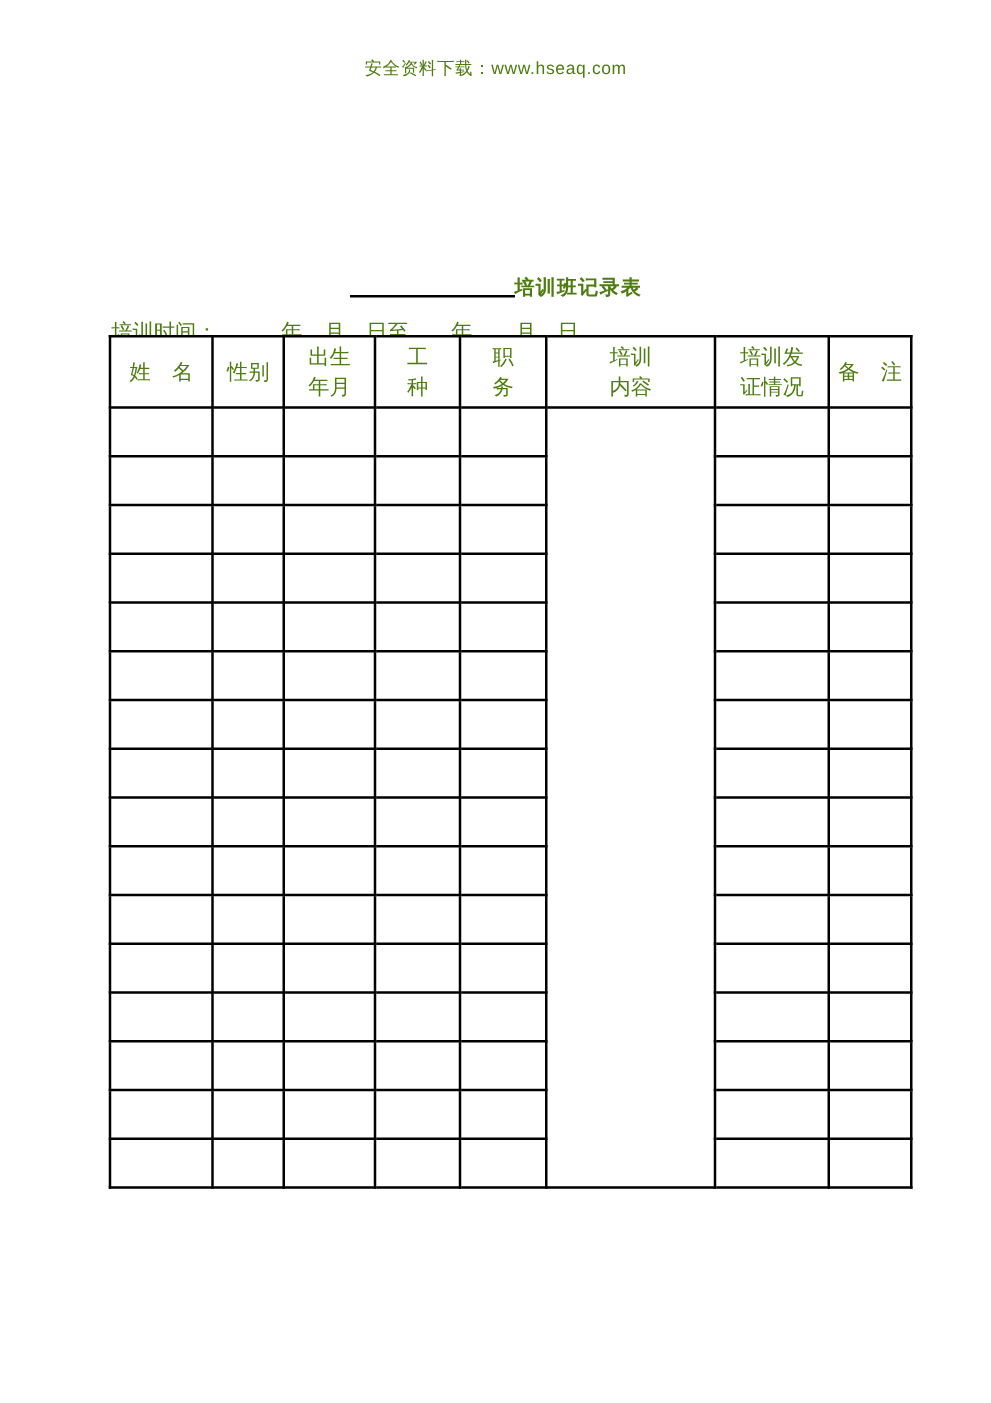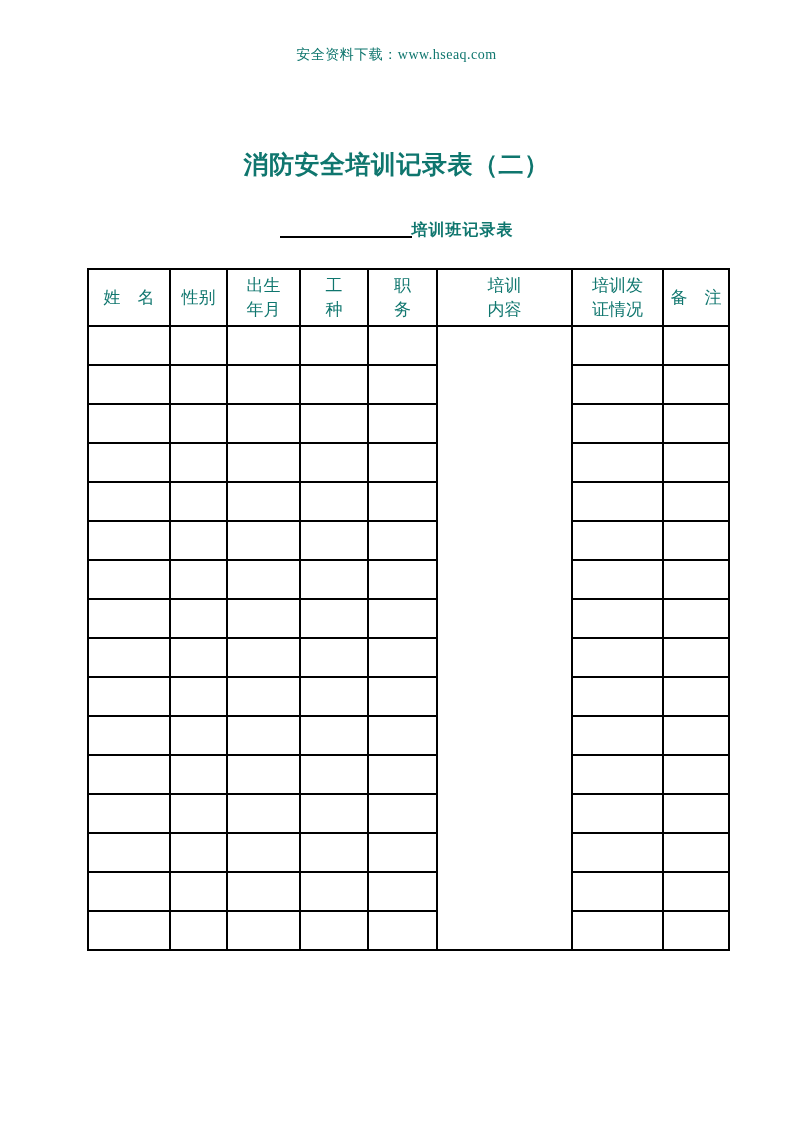--- a/index.html
+++ b/index.html
@@ -5,22 +5,22 @@
   html, body {
     margin: 0;
     padding: 0;
     background: #ffffff;
   }
   .page {
     position: relative;
     width: 793px;
     height: 962px;
     background: #ffffff;
-    color: #0f766e;
-    font-family: Liberation Serif, serif;
+    color: #4d7c0f;
+    font-family: Liberation Sans, sans-serif;
     overflow: hidden;
   }
   .watermark {
     position: absolute;
     top: 46px;
     left: 0;
     width: 100%;
     text-align: center;
     font-size: 14px;
     letter-spacing: 0.5px;
@@ -93,26 +93,26 @@
     font-size: 16px;
   }
 </style>
 </head>
 <body>
 
 <div class="page">
 
   <div class="watermark">安全资料下载：www.hseaq.com</div>
 
-  <h1 class="doc-title">消防安全培训记录表（二）</h1>
 
   <div class="subtitle-line">
     <span class="blank-underline"></span><span>培训班记录表</span>
   </div>
 
+  <div class="training-time">培训时间：　　　年　月　日至　　年　　月　日</div>
 
   <table class="record-table">
     <colgroup id="record-cols">
         <col style="width: 82px;">
         <col style="width: 57px;">
         <col style="width: 73px;">
         <col style="width: 68px;">
         <col style="width: 69px;">
         <col style="width: 135px;">
         <col style="width: 91px;">

